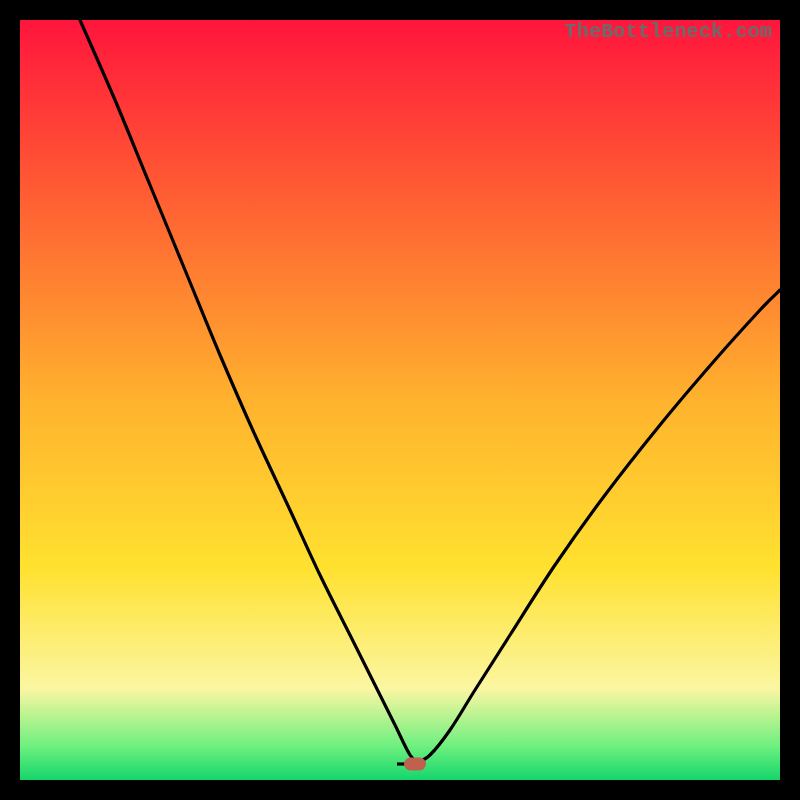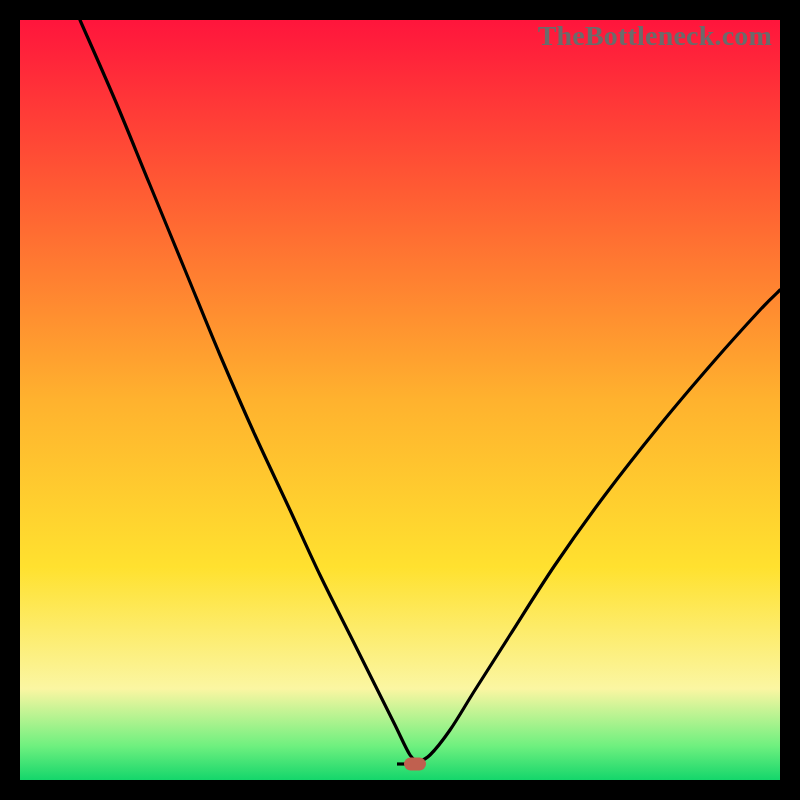--- a/index.html
+++ b/index.html
@@ -25,22 +25,22 @@
     overflow: hidden;
   }
   .gradient {
     position: absolute;
     inset: 0;
   }
   .watermark {
     position: absolute;
     top: 0;
     right: 8px;
-    font-family: Liberation Serif, serif;
-    font-size: 28px;
+    font-family: Liberation Mono, monospace;
+    font-size: 20px;
     font-weight: 600;
     color: #6b6b6b;
     letter-spacing: 0.2px;
   }
   svg.curves {
     position: absolute;
     inset: 0;
   }
   .minimum-marker {
     position: absolute;

